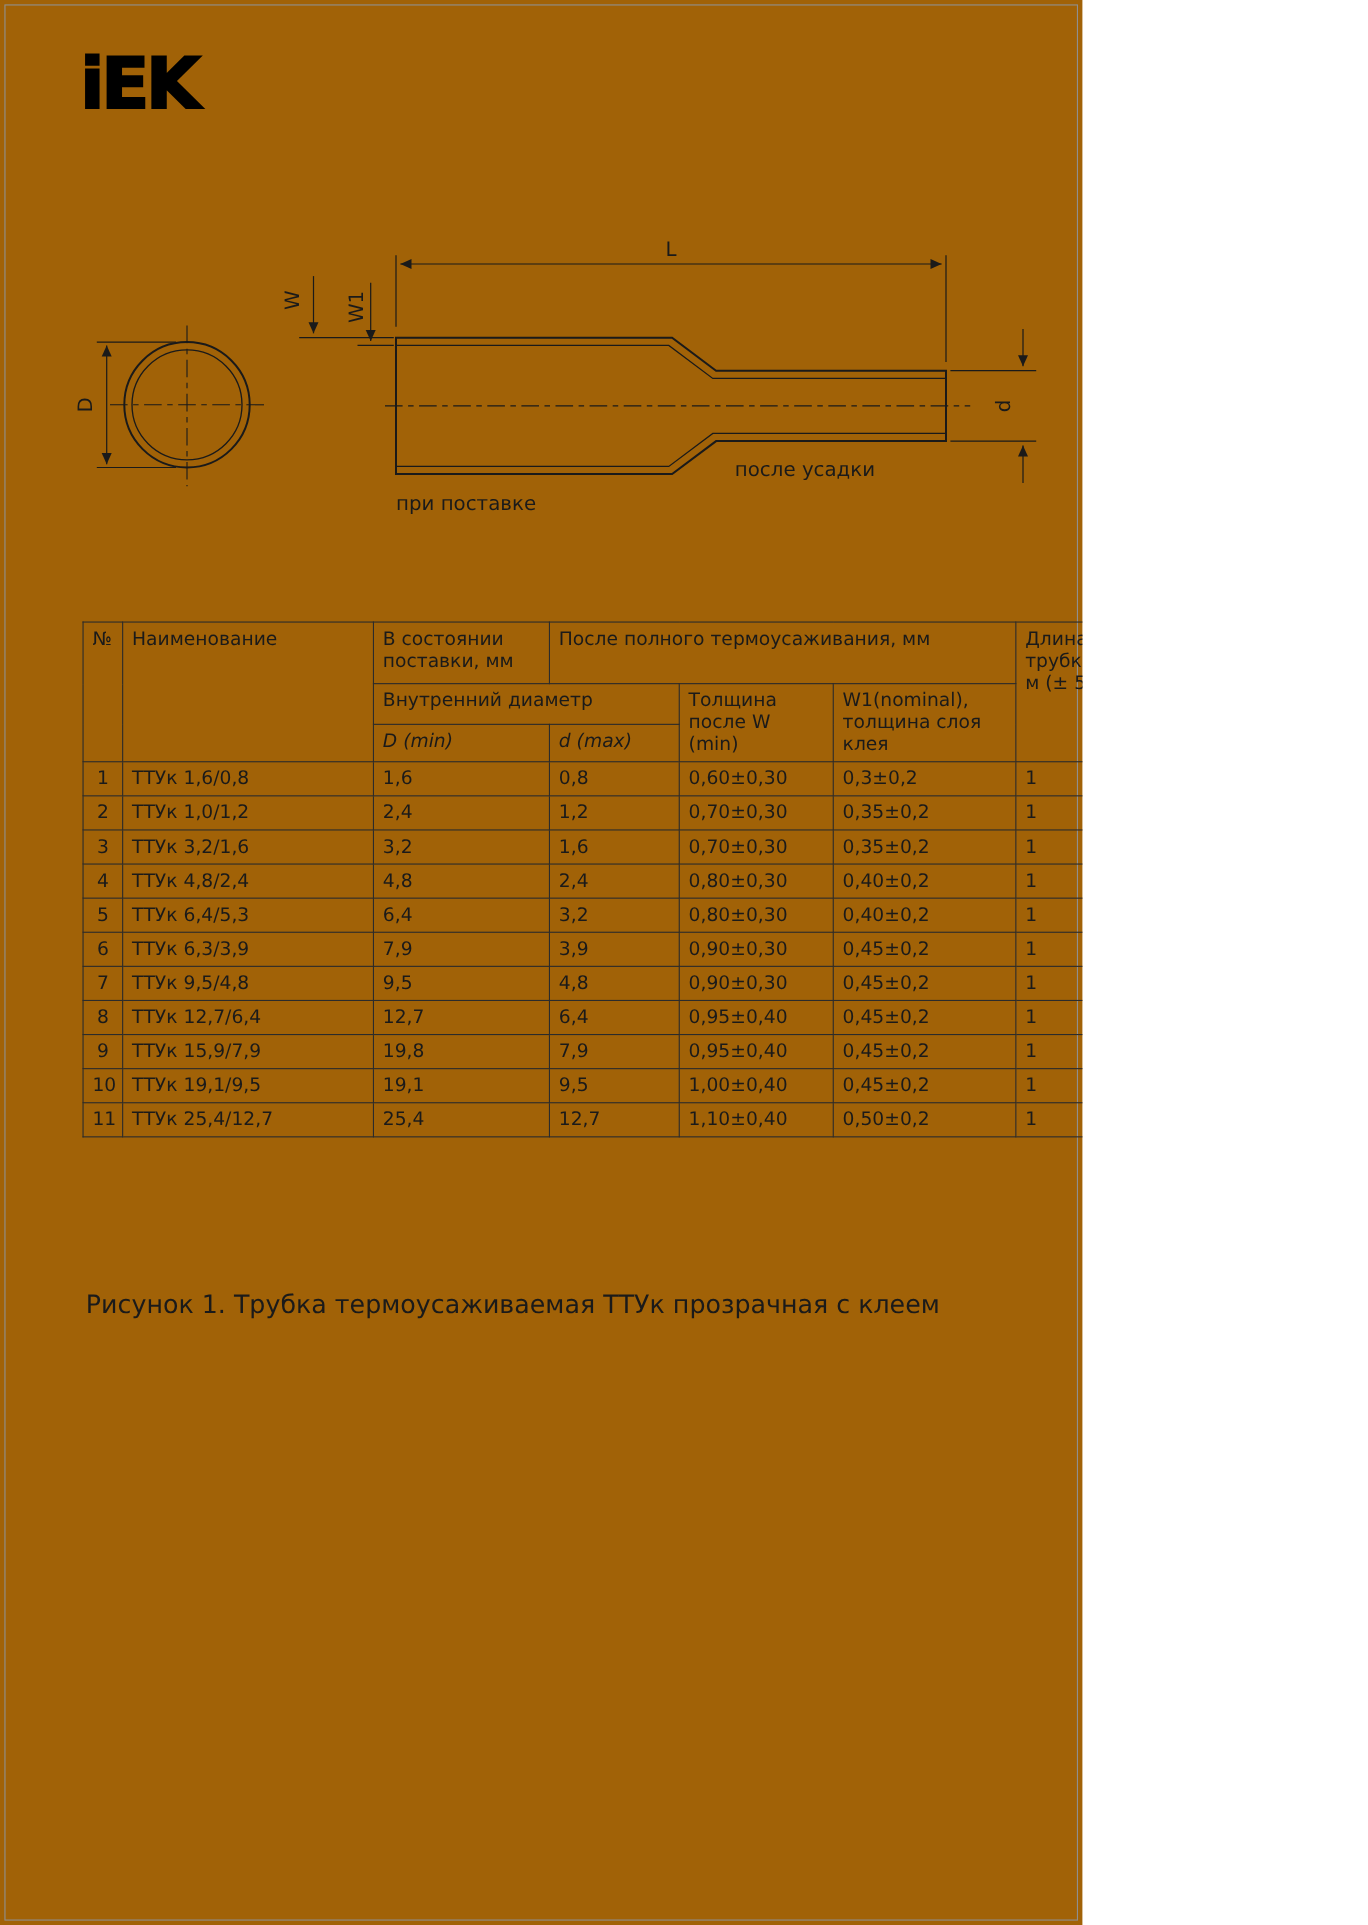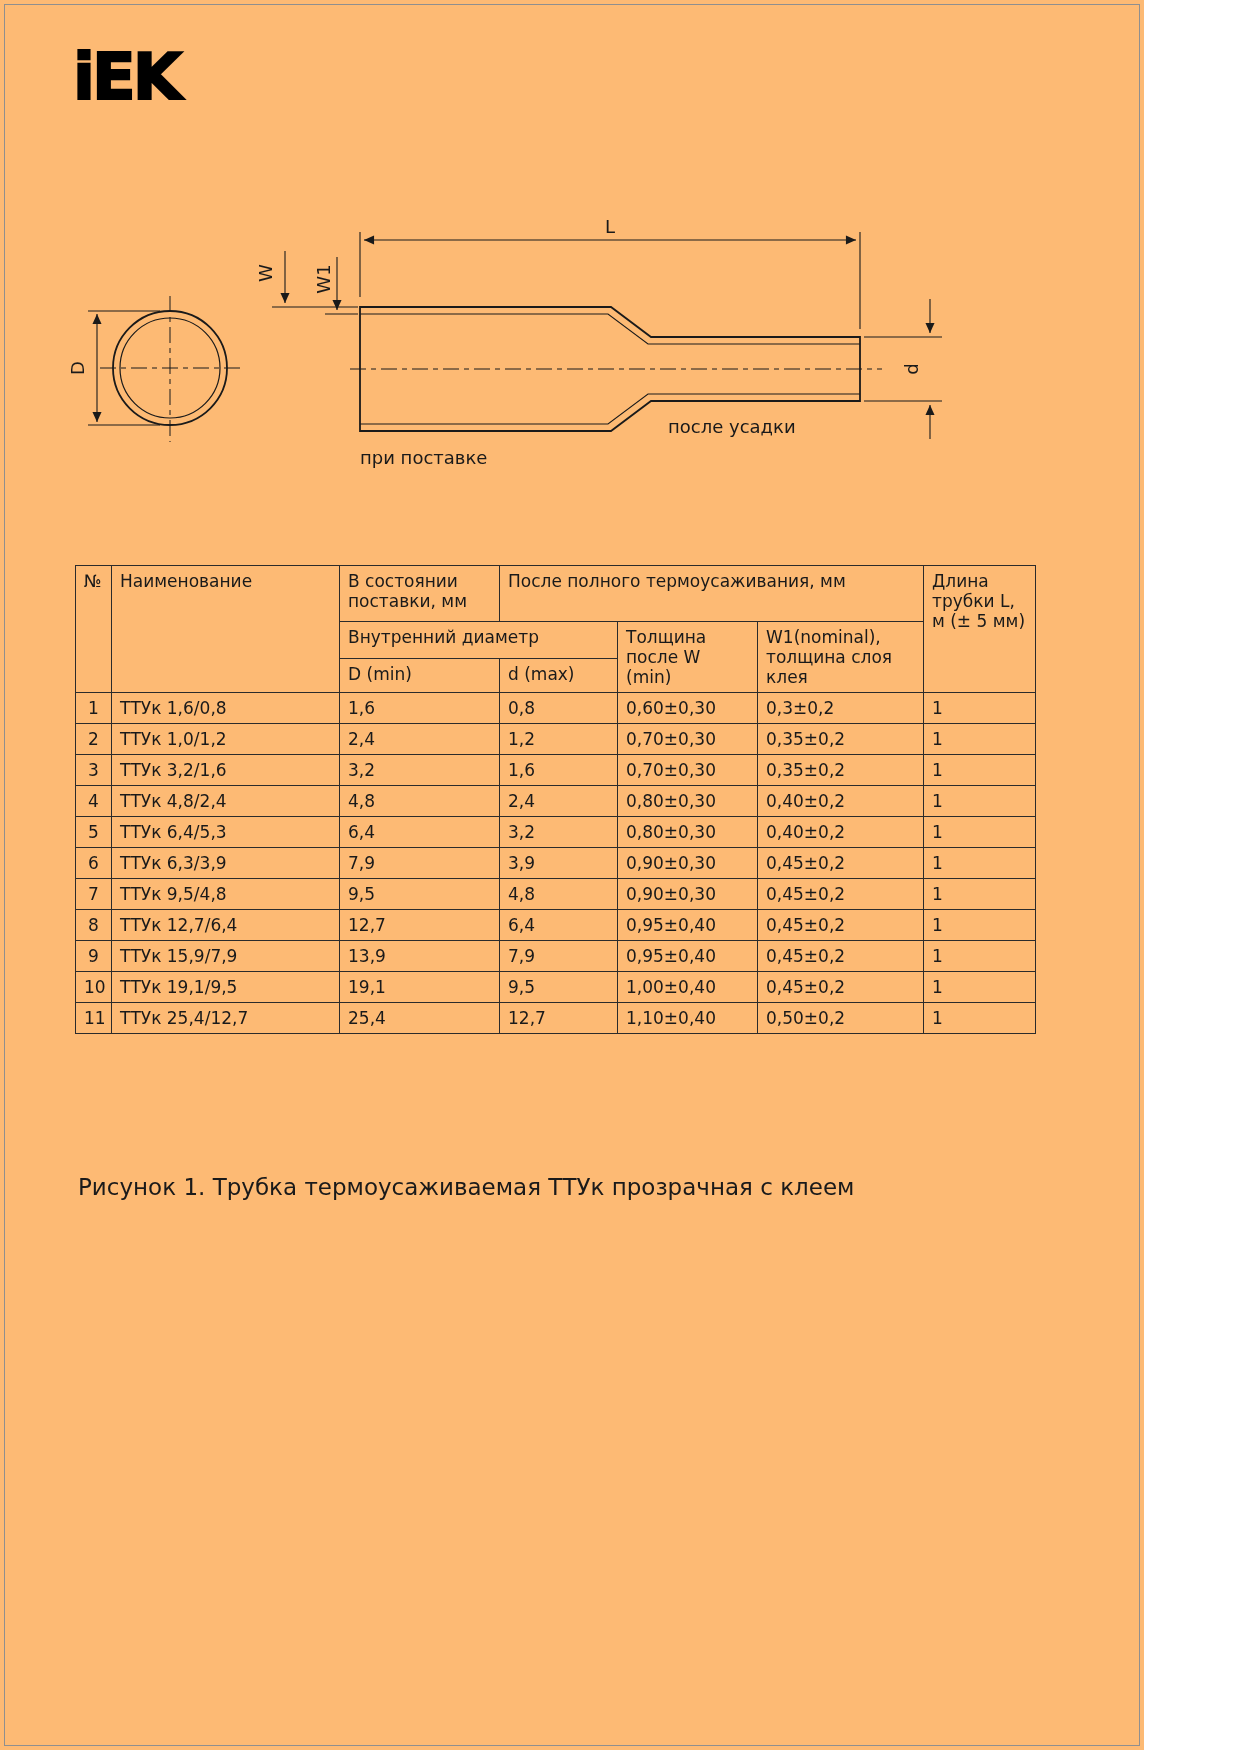--- a/index.html
+++ b/index.html
@@ -2,21 +2,21 @@
 <html><head>
 <meta charset="utf-8">
 <style>
   * { margin:0; padding:0; box-sizing:border-box; }
   html,body { background:#ffffff; }
   body {
     width:1244px; height:1750px; position:relative;
     font-family:"DejaVu Sans","Liberation Sans",sans-serif;
     color:#1a1a1a;
   }
-  .page { position:absolute; inset:0; width:1144px; height:1750px; background:#fdba74; overflow:hidden; }
+  .page { position:absolute; inset:0; width:984px; height:1750px; background:#a16207; overflow:hidden; }
   .frame { position:absolute; inset:4px; border:1px solid #8f8f8f; pointer-events:none; }
 
   .logo {
     position:absolute; left:73px; top:45px;
     font-size:64px; font-weight:bold; line-height:1;
     letter-spacing:-3px; color:#000;
     -webkit-text-stroke:2px #000;
   }
 
   .drawing { position:absolute; left:0; top:185px; }
@@ -24,21 +24,21 @@
   .spec-table {
     position:absolute; left:75px; top:565px; width:960px;
     border-collapse:collapse; table-layout:fixed; font-size:17px;
   }
   .spec-table th, .spec-table td {
     border:1px solid #2b2b2b; font-weight:normal; text-align:left;
     padding:5px 8px; vertical-align:top; overflow:hidden;
   }
   .spec-table th.h1 { height:56px; }
   .spec-table th.h2 { height:34px; }
-  .spec-table th.h3 { height:30px; }
+  .spec-table th.h3 { height:30px;font-style:italic; }
   .spec-table tbody td { height:31px; padding:2px 8px; vertical-align:middle; }
   .spec-table tbody td.num { text-align:center; }
 
   .caption { position:absolute; left:78px; top:1174px; font-size:23px; }
 </style>
 </head>
 <body>
 
 <div class="page">
   <div class="frame"></div>
@@ -204,21 +204,21 @@
           <td>ТТУк 12,7/6,4</td>
           <td>12,7</td>
           <td>6,4</td>
           <td>0,95±0,40</td>
           <td>0,45±0,2</td>
           <td>1</td>
         </tr>
         <tr>
           <td class="num">9</td>
           <td>ТТУк 15,9/7,9</td>
-          <td>13,9</td>
+          <td>19,8</td>
           <td>7,9</td>
           <td>0,95±0,40</td>
           <td>0,45±0,2</td>
           <td>1</td>
         </tr>
         <tr>
           <td class="num">10</td>
           <td>ТТУк 19,1/9,5</td>
           <td>19,1</td>
           <td>9,5</td>

